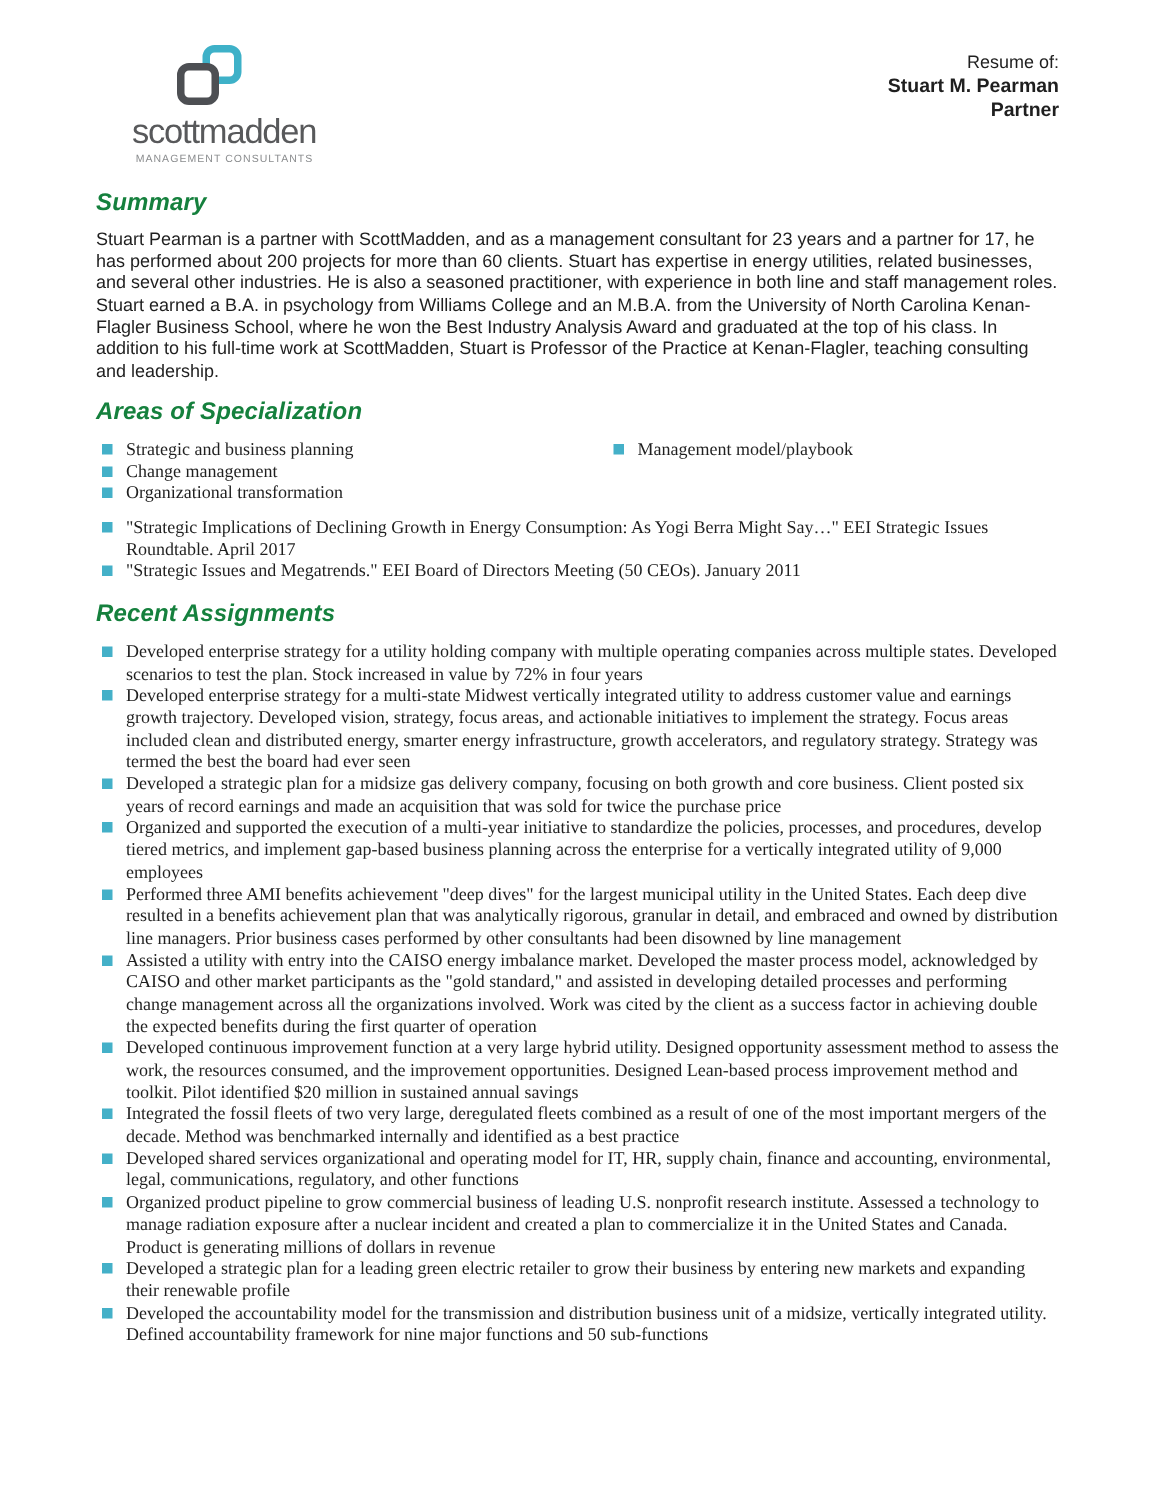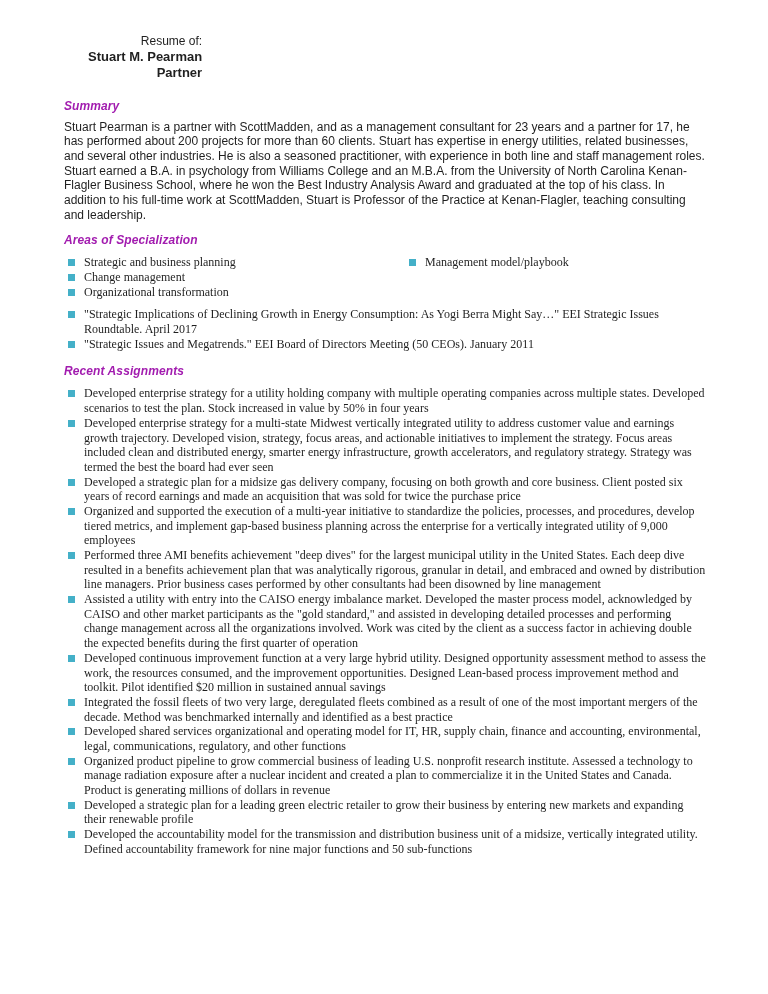--- a/index.html
+++ b/index.html
@@ -19,21 +19,21 @@
   .sq-teal { width:26px; height:26px; border:5px solid #3eb1c8; left:17px; top:0; z-index:1; background:transparent; }
   .sq-gray { width:28px; height:28px; border:5px solid #4d4f53; left:0; top:12px; z-index:2; background:#ffffff; }
   .logo-word { font-size:23px; letter-spacing:-0.8px; color:#58595b; line-height:1; margin-top:2px; }
   .logo-tag { font-size:7px; letter-spacing:0.7px; color:#8a8c8e; text-align:right; margin-top:4px; padding-right:2px; }
   .resume-of { text-align:right; line-height:1.25; padding-top:4px; }
   .resume-of .ro-label { font-size:12px; }
   .resume-of .ro-name, .resume-of .ro-title { font-size:13px; font-weight:bold; }
 
   
   .sec-head {
-    font-size:12px; font-weight:bold; font-style:italic; color:#a21caf;
+    font-size:16px; font-weight:bold; font-style:italic; color:#15803d;
     letter-spacing:0.1px;
   }
   .summary-head { margin-top:17px; }
   .summary-body { margin-top:7px; font-size:12px; line-height:1.225; }
 
   .spec-head { margin-top:11px; }
   .spec-cols { display:flex; margin-top:8px; }
   .spec-col-left { width:341px; flex:0 0 341px; }
   .spec-col-right { flex:1; }
 
@@ -47,20 +47,28 @@
     margin:4px 9px 0 4px;
   }
   ul.blist .li-text { flex:1 1 auto;font-family:Liberation Serif, serif; }
 </style>
 </head>
 <body>
 
 <div class="page">
 
   <div class="header">
+    <div class="logo">
+      <div class="logo-icon">
+        <div class="sq sq-teal"></div>
+        <div class="sq sq-gray"></div>
+      </div>
+      <div class="logo-word">scottmadden</div>
+      <div class="logo-tag">MANAGEMENT CONSULTANTS</div>
+    </div>
     <div class="resume-of">
       <div class="ro-label">Resume of:</div>
       <div class="ro-name">Stuart M. Pearman</div>
       <div class="ro-title">Partner</div>
     </div>
   </div>
 
   <div class="content">
 
     <div class="sec-head summary-head">Summary</div>
@@ -98,21 +106,21 @@
       <li>
           <span class="bullet"></span>
           <span class="li-text">"Strategic Issues and Megatrends." EEI Board of Directors Meeting (50 CEOs). January 2011</span>
         </li>
     </ul>
 
     <div class="sec-head assign-head">Recent Assignments</div>
     <ul class="blist">
       <li>
           <span class="bullet"></span>
-          <span class="li-text">Developed enterprise strategy for a utility holding company with multiple operating companies across multiple states. Developed scenarios to test the plan. Stock increased in value by 50% in four years</span>
+          <span class="li-text">Developed enterprise strategy for a utility holding company with multiple operating companies across multiple states. Developed scenarios to test the plan. Stock increased in value by 72% in four years</span>
         </li>
       <li>
           <span class="bullet"></span>
           <span class="li-text">Developed enterprise strategy for a multi-state Midwest vertically integrated utility to address customer value and earnings growth trajectory. Developed vision, strategy, focus areas, and actionable initiatives to implement the strategy. Focus areas included clean and distributed energy, smarter energy infrastructure, growth accelerators, and regulatory strategy. Strategy was termed the best the board had ever seen</span>
         </li>
       <li>
           <span class="bullet"></span>
           <span class="li-text">Developed a strategic plan for a midsize gas delivery company, focusing on both growth and core business. Client posted six years of record earnings and made an acquisition that was sold for twice the purchase price</span>
         </li>
       <li>

